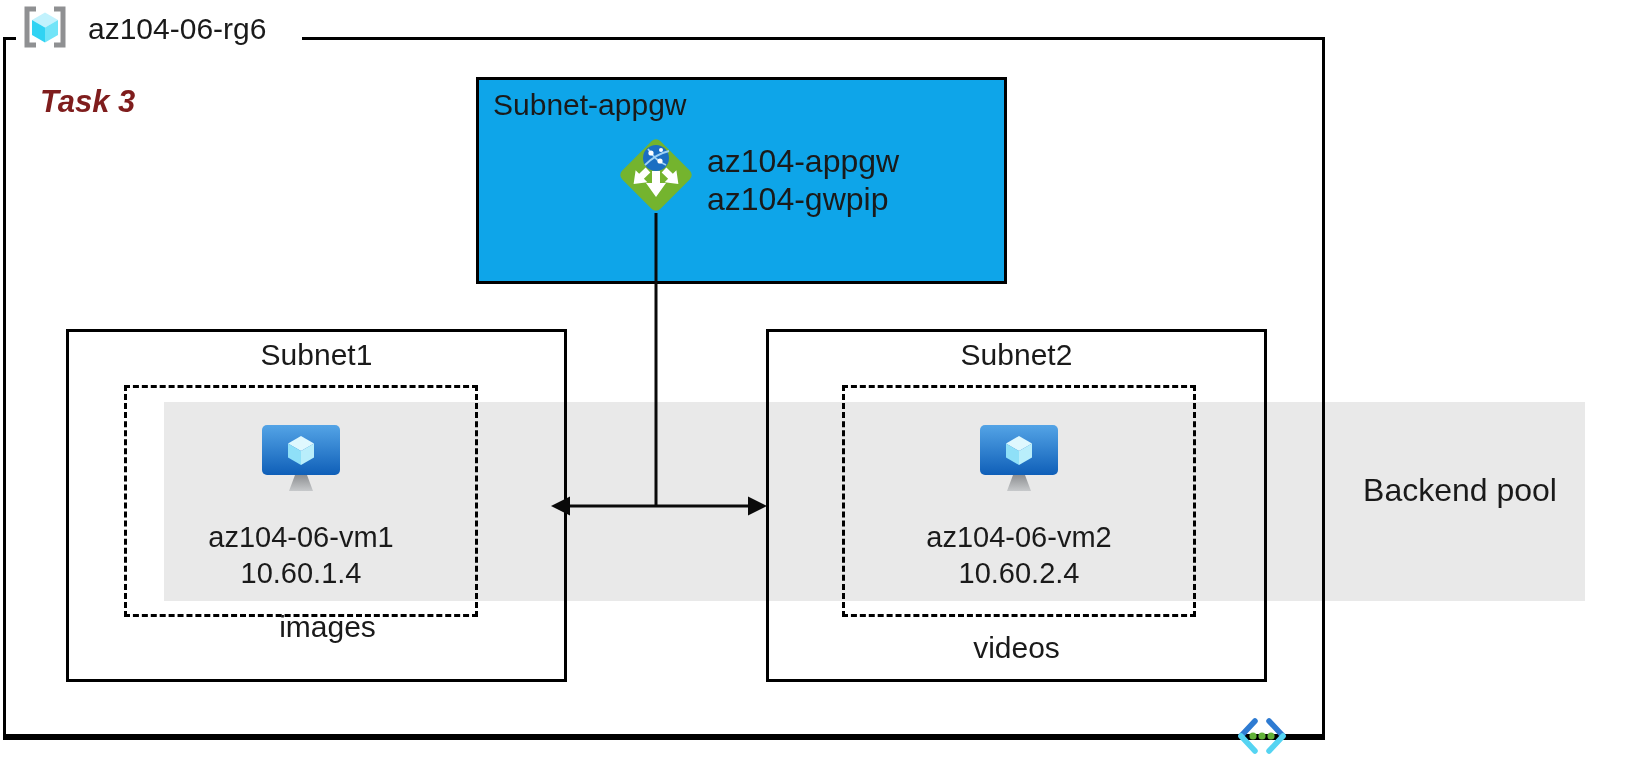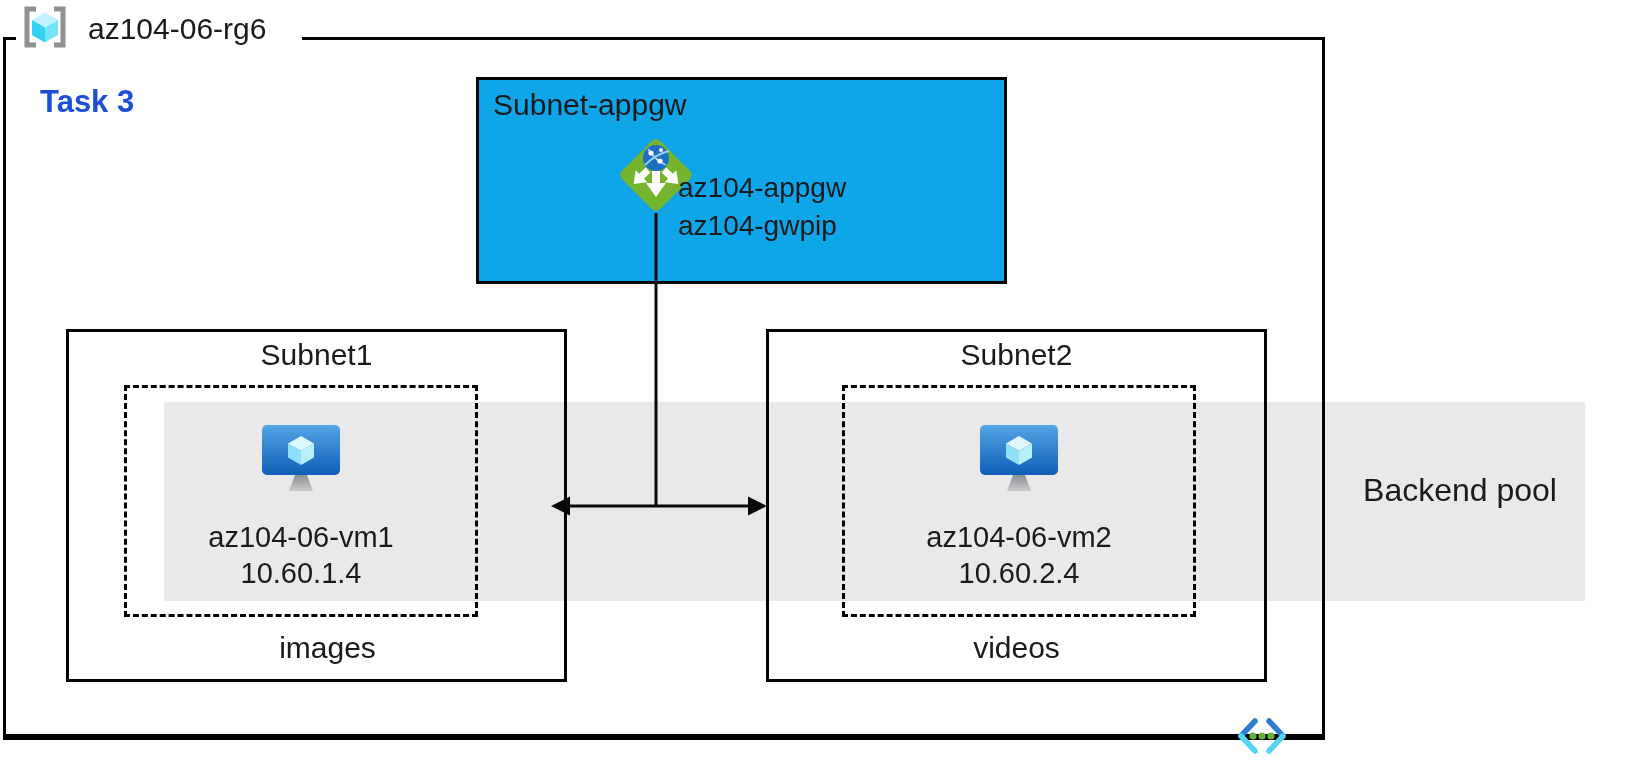--- a/index.html
+++ b/index.html
@@ -16,34 +16,34 @@
   
   #rg-frame{
     left:3px;top:37px;width:1322px;height:703px;
     border:3px solid #000;border-bottom-width:6px;
     box-sizing:border-box;z-index:1;background:transparent;
   }
   #rg-label-patch{left:16px;top:28px;width:286px;height:22px;background:#fff;z-index:2;}
   #rg-icon{left:21px;top:5px;width:48px;height:44px;z-index:3;}
   #rg-name{left:88px;top:12px;font-size:30px;z-index:3;white-space:nowrap;}
 
-  #task-label{left:40px;top:84px;font-size:31px;font-weight:bold;color:#1d4ed8;z-index:3;}
+  #task-label{left:40px;top:84px;font-size:31px;font-weight:bold;color:#7f1d1d;z-index:3;font-style:italic;}
 
   
   #backend-band{left:164px;top:402px;width:1421px;height:199px;background:#e9e9e9;z-index:0;}
   #backend-label{left:1335px;top:472px;width:250px;text-align:center;font-size:32px;z-index:3;}
 
   
   #appgw-box{
     left:476px;top:77px;width:531px;height:207px;
     border:3px solid #000;box-sizing:border-box;background:#0ea5e9;z-index:2;
   }
   #appgw-box-label{position:absolute;left:14px;top:8px;font-size:30px;}
   #appgw-icon{left:615px;top:134px;width:82px;height:82px;z-index:4;}
-  #appgw-text{left:678px;top:142px;font-size:28px;line-height:38px;z-index:4;margin-top:27px;}
+  #appgw-text{left:707px;top:142px;font-size:32px;line-height:38px;z-index:4;}
 
   
   .subnet-box{
     top:329px;width:501px;height:353px;
     border:3px solid #000;box-sizing:border-box;background:transparent;z-index:2;
   }
   #subnet1-box{left:66px;}
   #subnet2-box{left:766px;}
   .subnet-title{position:absolute;left:0;top:6px;width:100%;text-align:center;font-size:30px;}
 
@@ -58,21 +58,21 @@
   #vm1-icon{left:262px;}
   #vm2-icon{left:980px;}
 
   .vm-text{width:354px;text-align:center;font-size:29px;z-index:3;white-space:nowrap;}
   #vm1-name{left:124px;top:521px;}
   #vm1-ip{left:124px;top:557px;}
   #vm2-name{left:842px;top:521px;}
   #vm2-ip{left:842px;top:557px;}
 
   .content-label{width:501px;text-align:center;font-size:30px;z-index:3;}
-  #subnet1-content-label{left:50px;top:631px;padding-left:27px;}
+  #subnet1-content-label{left:50px;top:610px;padding-left:27px;}
   #subnet2-content-label{left:766px;top:631px;}
 
   
   #connectors{left:0;top:0;width:1625px;height:761px;z-index:3;pointer-events:none;}
 
   #vnet-icon{left:1234px;top:717px;width:56px;height:38px;z-index:4;}
 </style>
 </head>
 <body>
 

